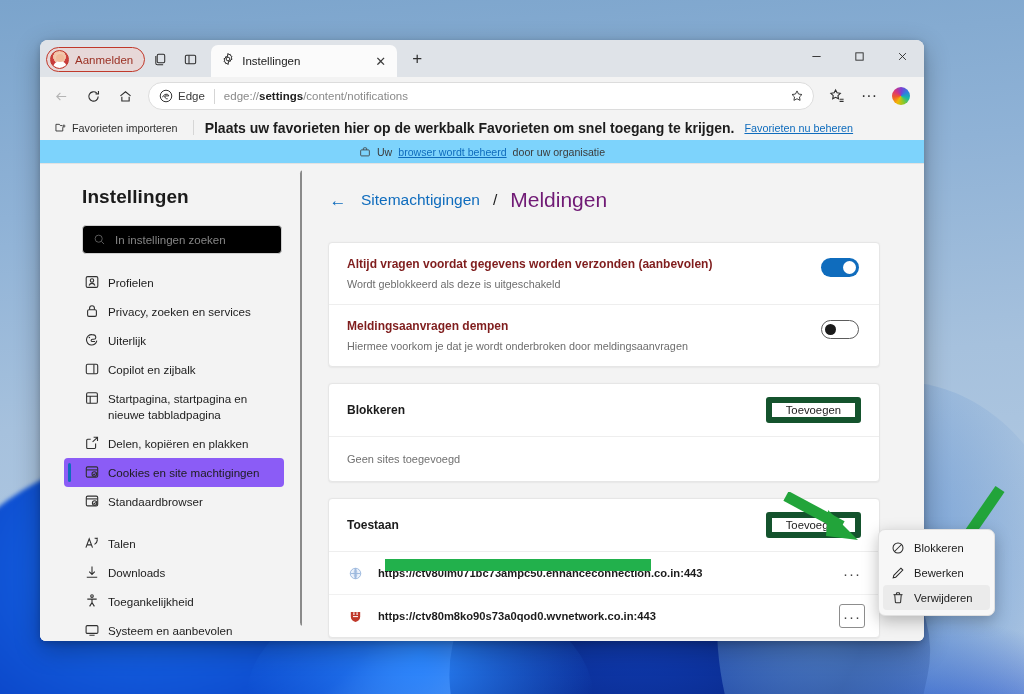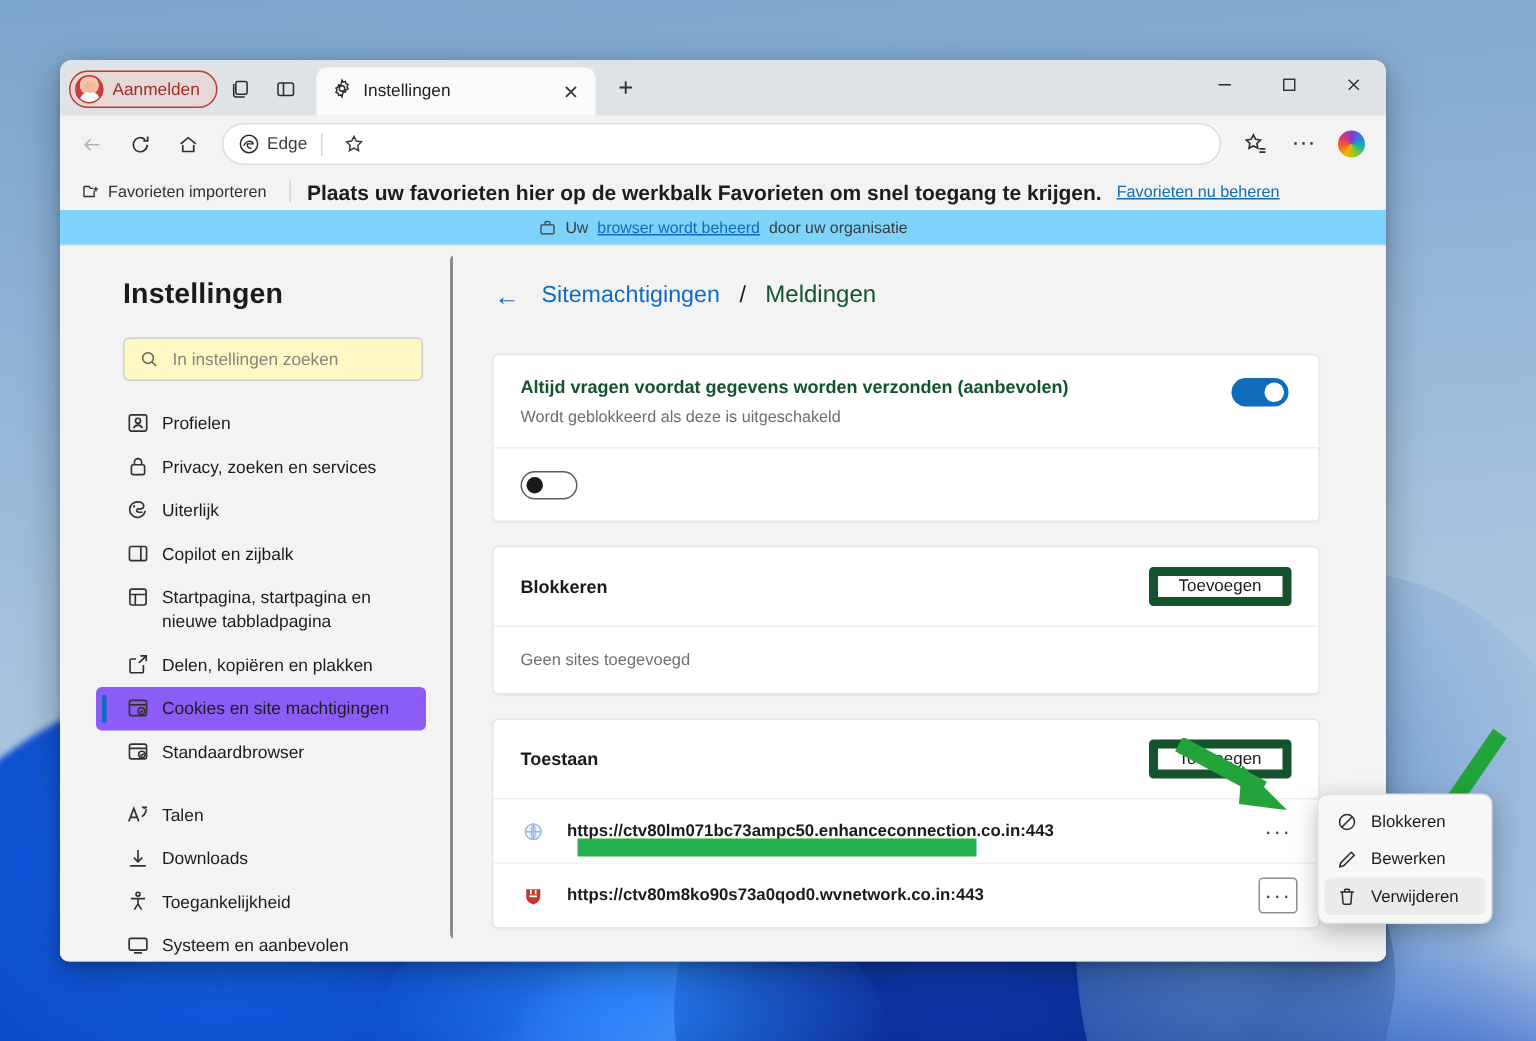--- a/index.html
+++ b/index.html
@@ -219,21 +219,21 @@
     padding: 22px 0 0 0;
     position: relative;
     overflow: hidden;
   }
   .sidebar h1 {
     font-size: 19px; font-weight: 600; color: #1b1b1b;
     padding: 0 0 17px 42px; letter-spacing: .1px;
   }
   .search-wrap { padding: 0 20px 0 42px; }
   .search-box {
-    height: 29px; background: #fef9c3;
+    height: 29px; background: #000000;
     border: 1px solid #cfcfcf; border-radius: 4px;
     display: flex; align-items: center; gap: 9px;
     padding: 0 10px; cursor: text;
   }
   .search-ph { font-size: 11.5px; color: #858585; }
   .nav-list { margin-top: 14px; }
   .nav-item {
     display: flex; align-items: flex-end; gap: 13px;
     padding: 6px 14px 6px 44px;
     margin: 0 18px 0 24px;
@@ -271,36 +271,36 @@
     flex: 1; padding: 24px 44px 0 26px;
     overflow: hidden;
   }
   .bc { display: flex; align-items: center; gap: 13px; margin-bottom: 30px; }
   .bc-back {
     font-size: 17px; color: #0f6cbd; cursor: pointer; line-height: 1;
     width: 20px; display: flex; align-items: center; justify-content: center;
   }
   .bc-link { font-size: 15.5px; color: #0f6cbd; cursor: pointer; }
   .bc-sep { font-size: 15.5px; color: #1b1b1b; }
-  .bc-cur { font-size: 16px; color: #14532d; text-align: right; }
+  .bc-cur { font-size: 21px; color: #701a75; text-align: right; }
 
   .card {
     background: #fff;
     border: 1px solid #e6e6e6;
     border-radius: 4px;
     margin-bottom: 16px;
     box-shadow: 0 .5px 1.5px rgba(0,0,0,0.05);
   }
   .setting-row {
     padding: 14px 20px 14px 18px;
     display: flex; align-items: flex-start; justify-content: space-between;
     gap: 16px;
   }
   .setting-row + .setting-row { border-top: 1px solid #eeeeee; }
-  .setting-title { font-size: 12px; font-weight: 700; color: #14532d; }
+  .setting-title { font-size: 12px; font-weight: 700; color: #7f1d1d; }
   .setting-sub { font-size: 10.8px; color: #6d6d6d; margin-top: 7px; }
 
   .toggle {
     width: 38px; height: 19px; border-radius: 10px;
     position: relative; cursor: pointer; flex: 0 0 auto; margin-top: 1px;
   }
   .toggle.on { background: #0f6cbd; }
   .toggle.on .knob {
     position: absolute; right: 3px; top: 3px;
     width: 13px; height: 13px; border-radius: 50%; background: #fff;
@@ -459,20 +459,21 @@
 
     <div class="omnibox">
       <span class="edge-badge">
         <svg width="14" height="14" viewBox="0 0 16 16">
           <circle cx="8" cy="8" r="6.6" fill="none" stroke="#2b2b2b" stroke-width="1.1"></circle>
           <path d="M4 9.4c1-2.6 3.4-3.9 5.6-3.3 1 .3 1.5 1 1.5 1.8H6.6c-.2 2 1.4 3.6 3.3 3.3" fill="none" stroke="#2b2b2b" stroke-width="1.1"></path>
         </svg>
         <span class="edge-badge-label">Edge</span>
       </span>
       <span class="omni-sep"></span>
+      <span class="omni-url"><span>edge://</span><b>settings</b><span>/content/notifications</span></span>
       <span class="omni-star">
         <svg width="14" height="14" viewBox="0 0 16 16" fill="none" stroke="#3a3a3a" stroke-width="1.1">
           <path d="M8 2.2l1.75 3.55 3.92.57-2.84 2.77.67 3.9L8 11.13l-3.5 1.86.67-3.9L2.33 6.32l3.92-.57z"></path>
         </svg>
       </span>
     </div>
 
     <div class="tb-icon">
       <svg width="16" height="16" viewBox="0 0 16 16" fill="none" stroke="#2f2f2f" stroke-width="1.1">
         <path d="M6.6 1.9l1.45 2.95 3.25.47-2.35 2.3.55 3.24L6.6 9.33 3.7 10.86l.55-3.24L1.9 5.32l3.25-.47z"></path>
@@ -672,20 +673,24 @@
         <div class="setting-row">
           <div>
             <div class="setting-title">Altijd vragen voordat gegevens worden verzonden (aanbevolen)</div>
             <div class="setting-sub">Wordt geblokkeerd als deze is uitgeschakeld</div>
           </div>
           <div class="toggle on">
               <span class="knob"></span>
             </div>
         </div>
         <div class="setting-row">
+          <div>
+            <div class="setting-title">Meldingsaanvragen dempen</div>
+            <div class="setting-sub">Hiermee voorkom je dat je wordt onderbroken door meldingsaanvragen</div>
+          </div>
           <div class="toggle off">
               <span class="knob"></span>
             </div>
         </div>
       </div>
 
       <div class="card">
         <div class="sec-head">
           <span class="sec-title">Blokkeren</span>
           <button class="btn-add">Toevoegen</button>

